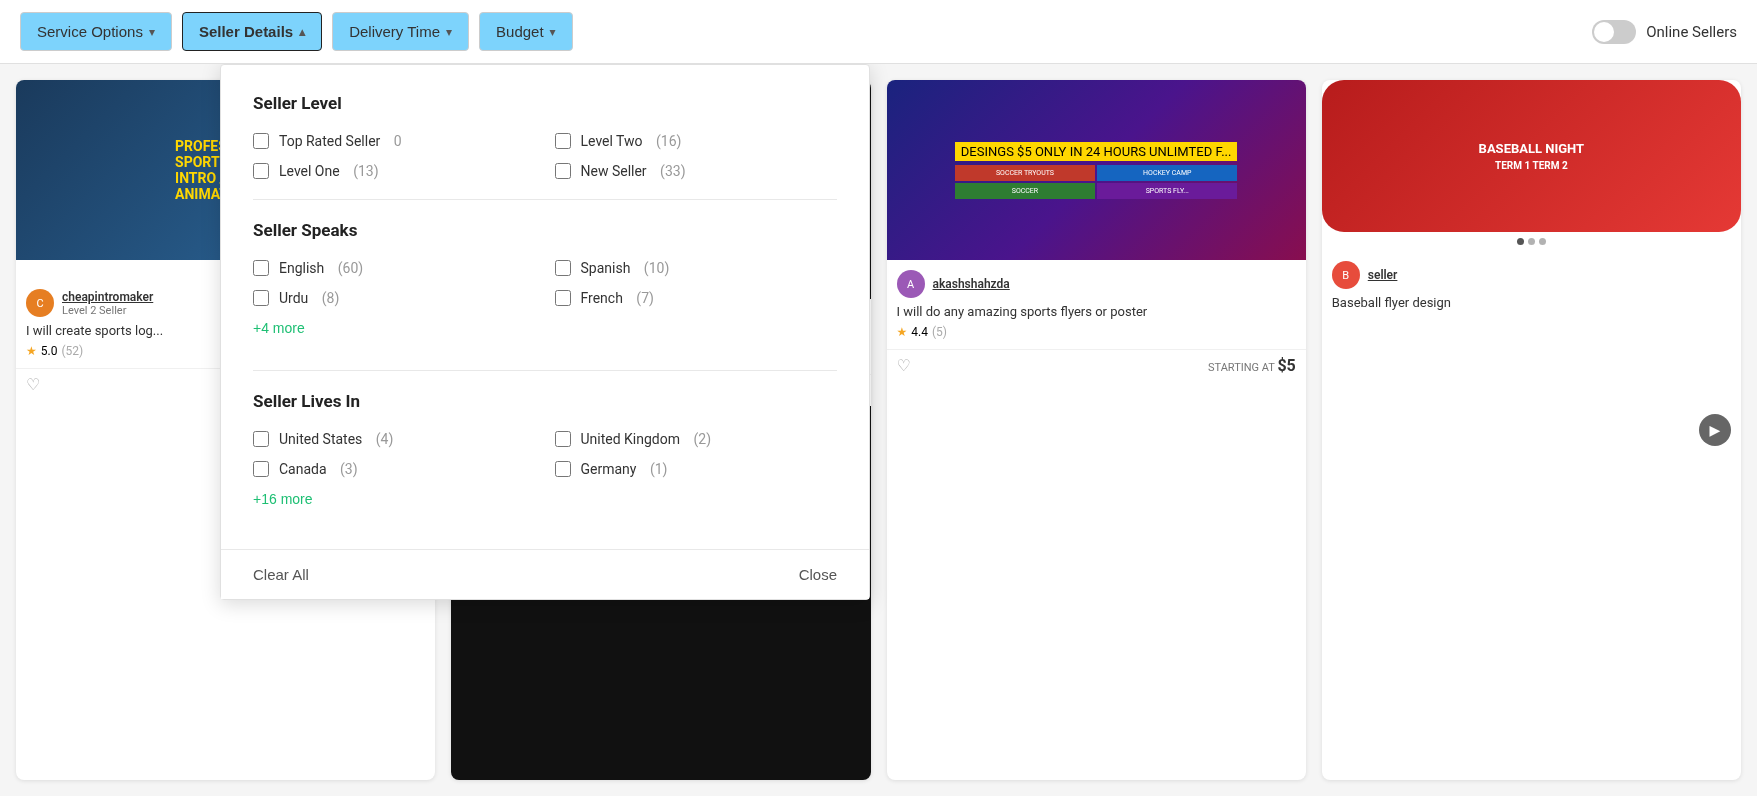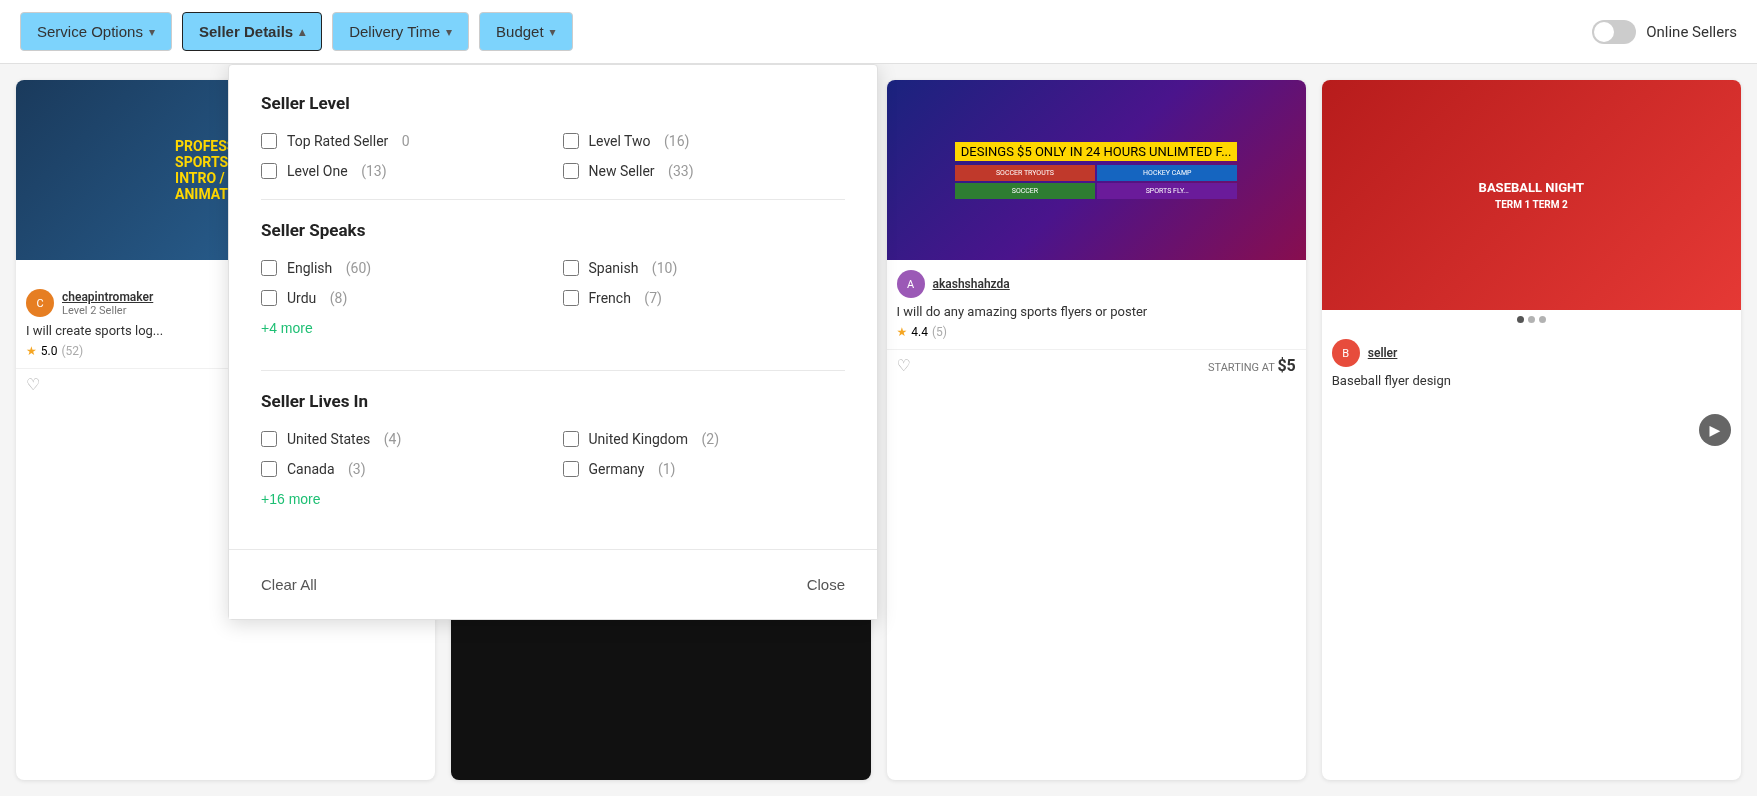--- a/index.html
+++ b/index.html
@@ -111,21 +111,21 @@
     .star { color: #f5a623; }
     .card-footer { display: flex; justify-content: space-between; align-items: center; padding: 6px 10px; border-top: 1px solid #f0f0f0; }
     .heart-btn { background: none; border: none; cursor: pointer; color: #aaa; font-size: 16px; }
     .starting-at { font-size: 11px; color: #777; }
     .price { font-size: 16px; font-weight: 700; color: #333; }
 
     
     .dropdown-overlay {
       position: absolute;
       top: 0;
-      left: 228px;
+      left: 220px;
       width: 650px;
       background: #fff;
       border: 1px solid #e0e0e0;
       border-radius: 4px;
       box-shadow: 0 4px 20px rgba(0,0,0,0.15);
       z-index: 200;
       display: flex;
       flex-direction: column;
     }
 
@@ -193,21 +193,21 @@
     .divider {
       border: none;
       border-top: 1px solid #e8e8e8;
       margin: 20px 0;
     }
 
     .dropdown-footer {
       display: flex;
       justify-content: space-between;
       align-items: center;
-      padding: 26px 32px;
+      padding: 16px 32px;
       border-top: 1px solid #e8e8e8;
       background: #fff;
     }
 
     .clear-all-btn {
       background: none;
       border: none;
       color: #555;
       font-size: 15px;
       cursor: pointer;
@@ -375,21 +375,21 @@
       <div class="card-footer">
         <button class="heart-btn">♡</button>
         <div>
           <span class="starting-at">STARTING AT </span>
           <span class="price">$5</span>
         </div>
       </div>
     </div>
 
     <div class="card">
-      <div style="width:100%; height:230px; background:linear-gradient(135deg, #b71c1c, #e53935); display:flex; align-items:center; justify-content:center;">
+      <div style="width:100%; height:152px; background:linear-gradient(135deg, #b71c1c, #e53935); display:flex; align-items:center; justify-content:center;border-radius:22px;">
         <div style="color:#fff; font-weight:bold; font-size:13px; text-align:center;">
           <div>BASEBALL NIGHT</div>
           <div style="font-size:10px; margin-top:4px;">TERM 1 TERM 2</div>
         </div>
         <div class="play-btn">▶</div>
       </div>
       <div class="card-dots">
         <div class="dot dark active"></div>
         <div class="dot dark"></div>
         <div class="dot dark"></div>

